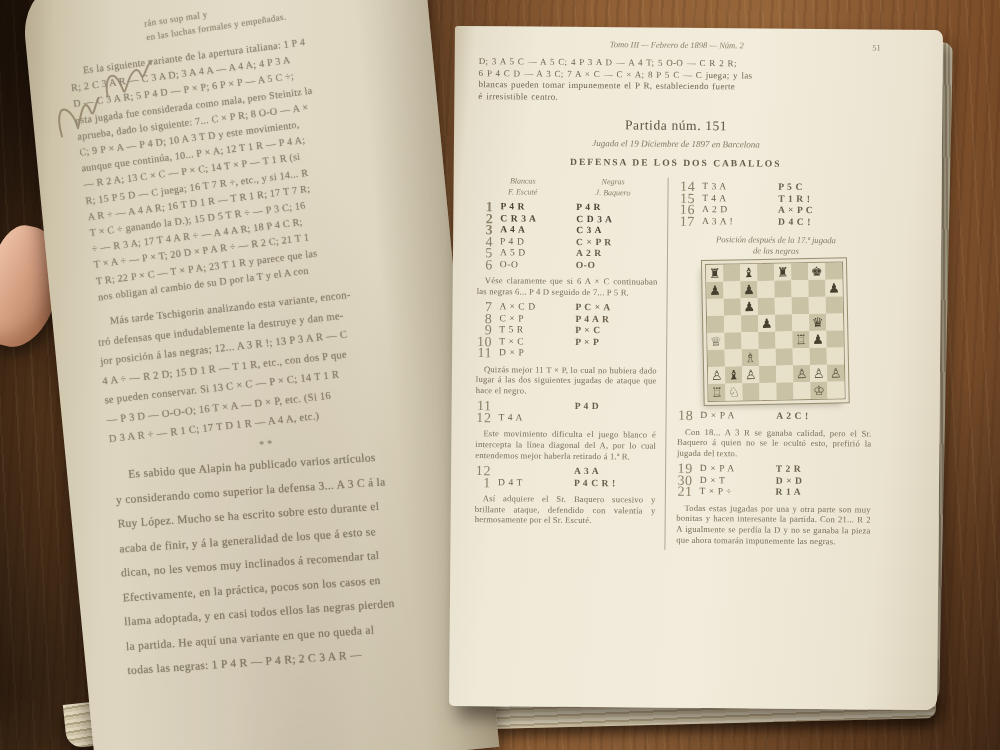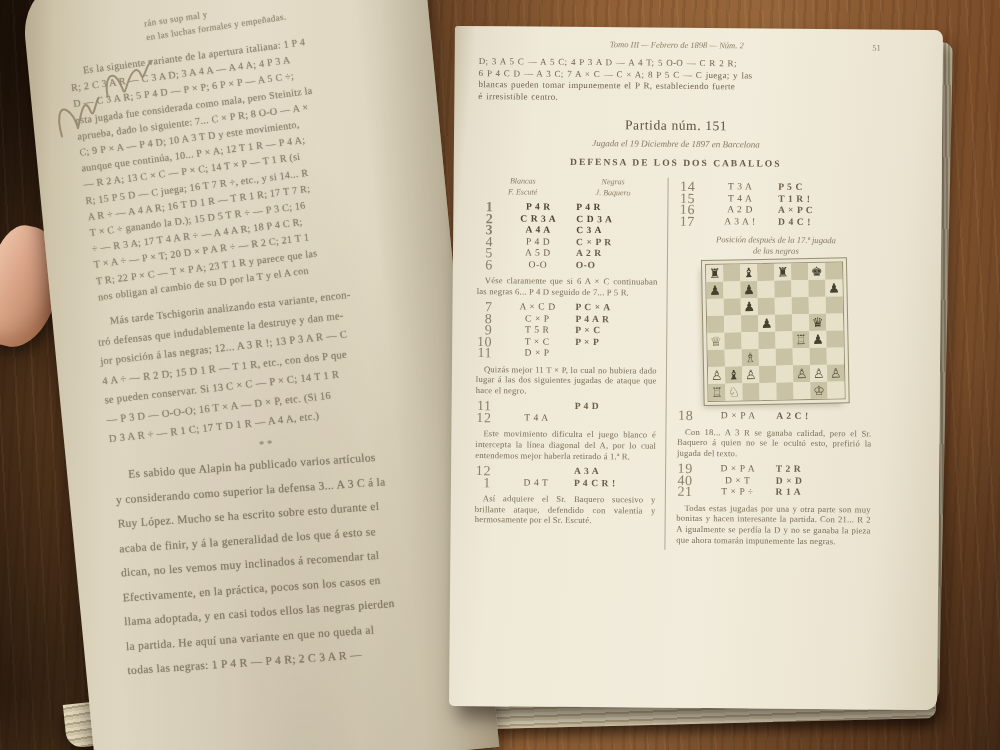--- a/index.html
+++ b/index.html
@@ -71,21 +71,21 @@
   .rp-opening{margin-top:9px;font-size:9.5px;font-weight:bold;letter-spacing:2px;text-align:center;
     color:#665c49;}
   .cols{display:flex;margin-top:10px;}
   .col-left{width:186px;padding-right:9px;border-right:1px solid rgba(110,100,80,.5);}
   .col-right{width:200px;padding-left:11px;}
   .players{display:flex;font-size:8px;font-style:italic;color:#8a8069;margin-bottom:4px;}
   .players > div{width:50%;text-align:center;line-height:10.5px;}
   .moves{margin:3px 0;}
   .mrow{display:flex;font-size:9.5px;line-height:11.5px;letter-spacing:.6px;color:#6a604b;}
   .mrow .mn{width:16px;text-align:right;margin-right:7px;color:#8a8069;font-size:14px;}
-  .mrow .mw{width:76px;text-align:center;}
+  .mrow .mw{width:76px;}
   .mrow .mb{flex:1;font-weight:bold;}
   .mbold{font-weight:bold;color:#4e4536;}
   .note{margin:5px 0;font-size:8.6px;line-height:10.6px;text-align:justify;text-indent:8px;
     letter-spacing:.2px;color:#776d57;}
   .caption{margin:7px 0 6px;font-size:8.6px;font-style:italic;text-align:center;line-height:11px;
     color:#837a64;}
   .board{display:grid;grid-template-columns:repeat(8,17px);grid-auto-rows:17px;width:136px;
     margin:4px auto 10px;border:1px solid #968d6e;
     box-shadow:0 0 0 3px #e9e3d0,0 0 0 4px #968d6e,-4px 5px 6px rgba(90,80,60,.35);
     transform:rotate(-1.6deg);font-family:"DejaVu Sans",sans-serif;}
@@ -379,21 +379,21 @@
               </div>
             </div>
           <p class="note">Con 18... A 3 R se ganaba calidad, pero el Sr. Baquero á quien no se le ocultó esto, prefirió la jugada del texto.</p>
           <div class="moves">
               <div class="mrow">
                 <span class="mn">19</span>
                 <span class="mw">D × P A</span>
                 <span class="mb">T 2 R</span>
               </div>
               <div class="mrow">
-                <span class="mn">40</span>
+                <span class="mn">30</span>
                 <span class="mw">D × T</span>
                 <span class="mb">D × D</span>
               </div>
               <div class="mrow">
                 <span class="mn">21</span>
                 <span class="mw">T × P ÷</span>
                 <span class="mb">R 1 A</span>
               </div>
             </div>
           <p class="note">Todas estas jugadas por una y otra parte son muy bonitas y hacen interesante la partida. Con 21... R 2 A igualmente se perdía la D y no se ganaba la pieza que ahora tomarán impunemente las negras.</p>

